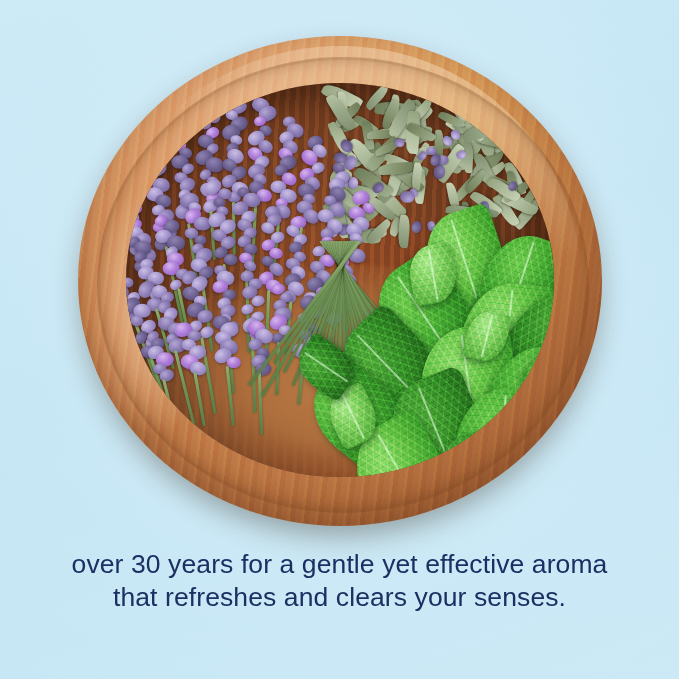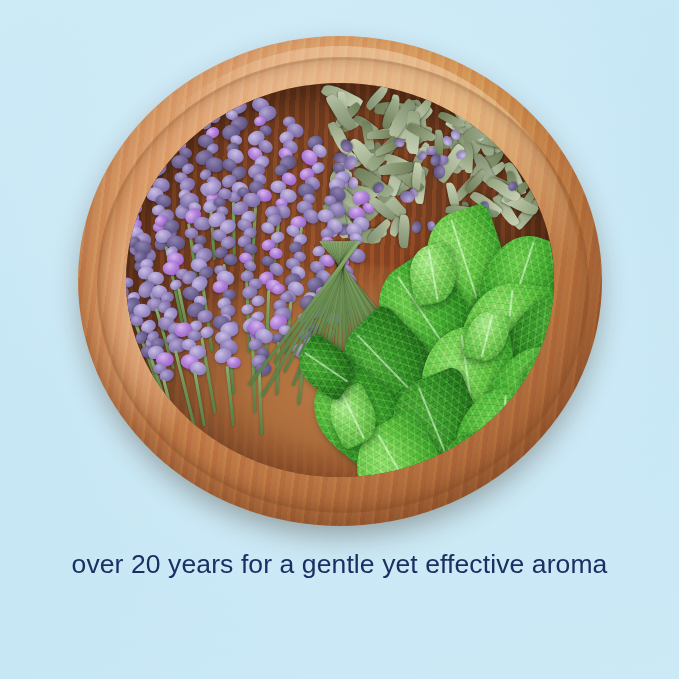--- a/index.html
+++ b/index.html
@@ -791,15 +791,16 @@
           </div>
           <div class="mleaf mg3" style="left: 2%; top: 44%; width: 46px; height: 58px; transform: rotate(-56deg); z-index: 29;">
             <div class="vein"></div>
             <div class="mid"></div>
           </div>
         </div>
     </div>
   </div>
 
   <div class="caption">
-    <span class="ln">over 20 years for a gentle yet effective aroma</span>
+    <span class="ln">over 30 years for a gentle yet effective aroma</span>
+    <span class="ln">that refreshes and clears your senses.</span>
   </div>
 </div>
 
 </body></html>

